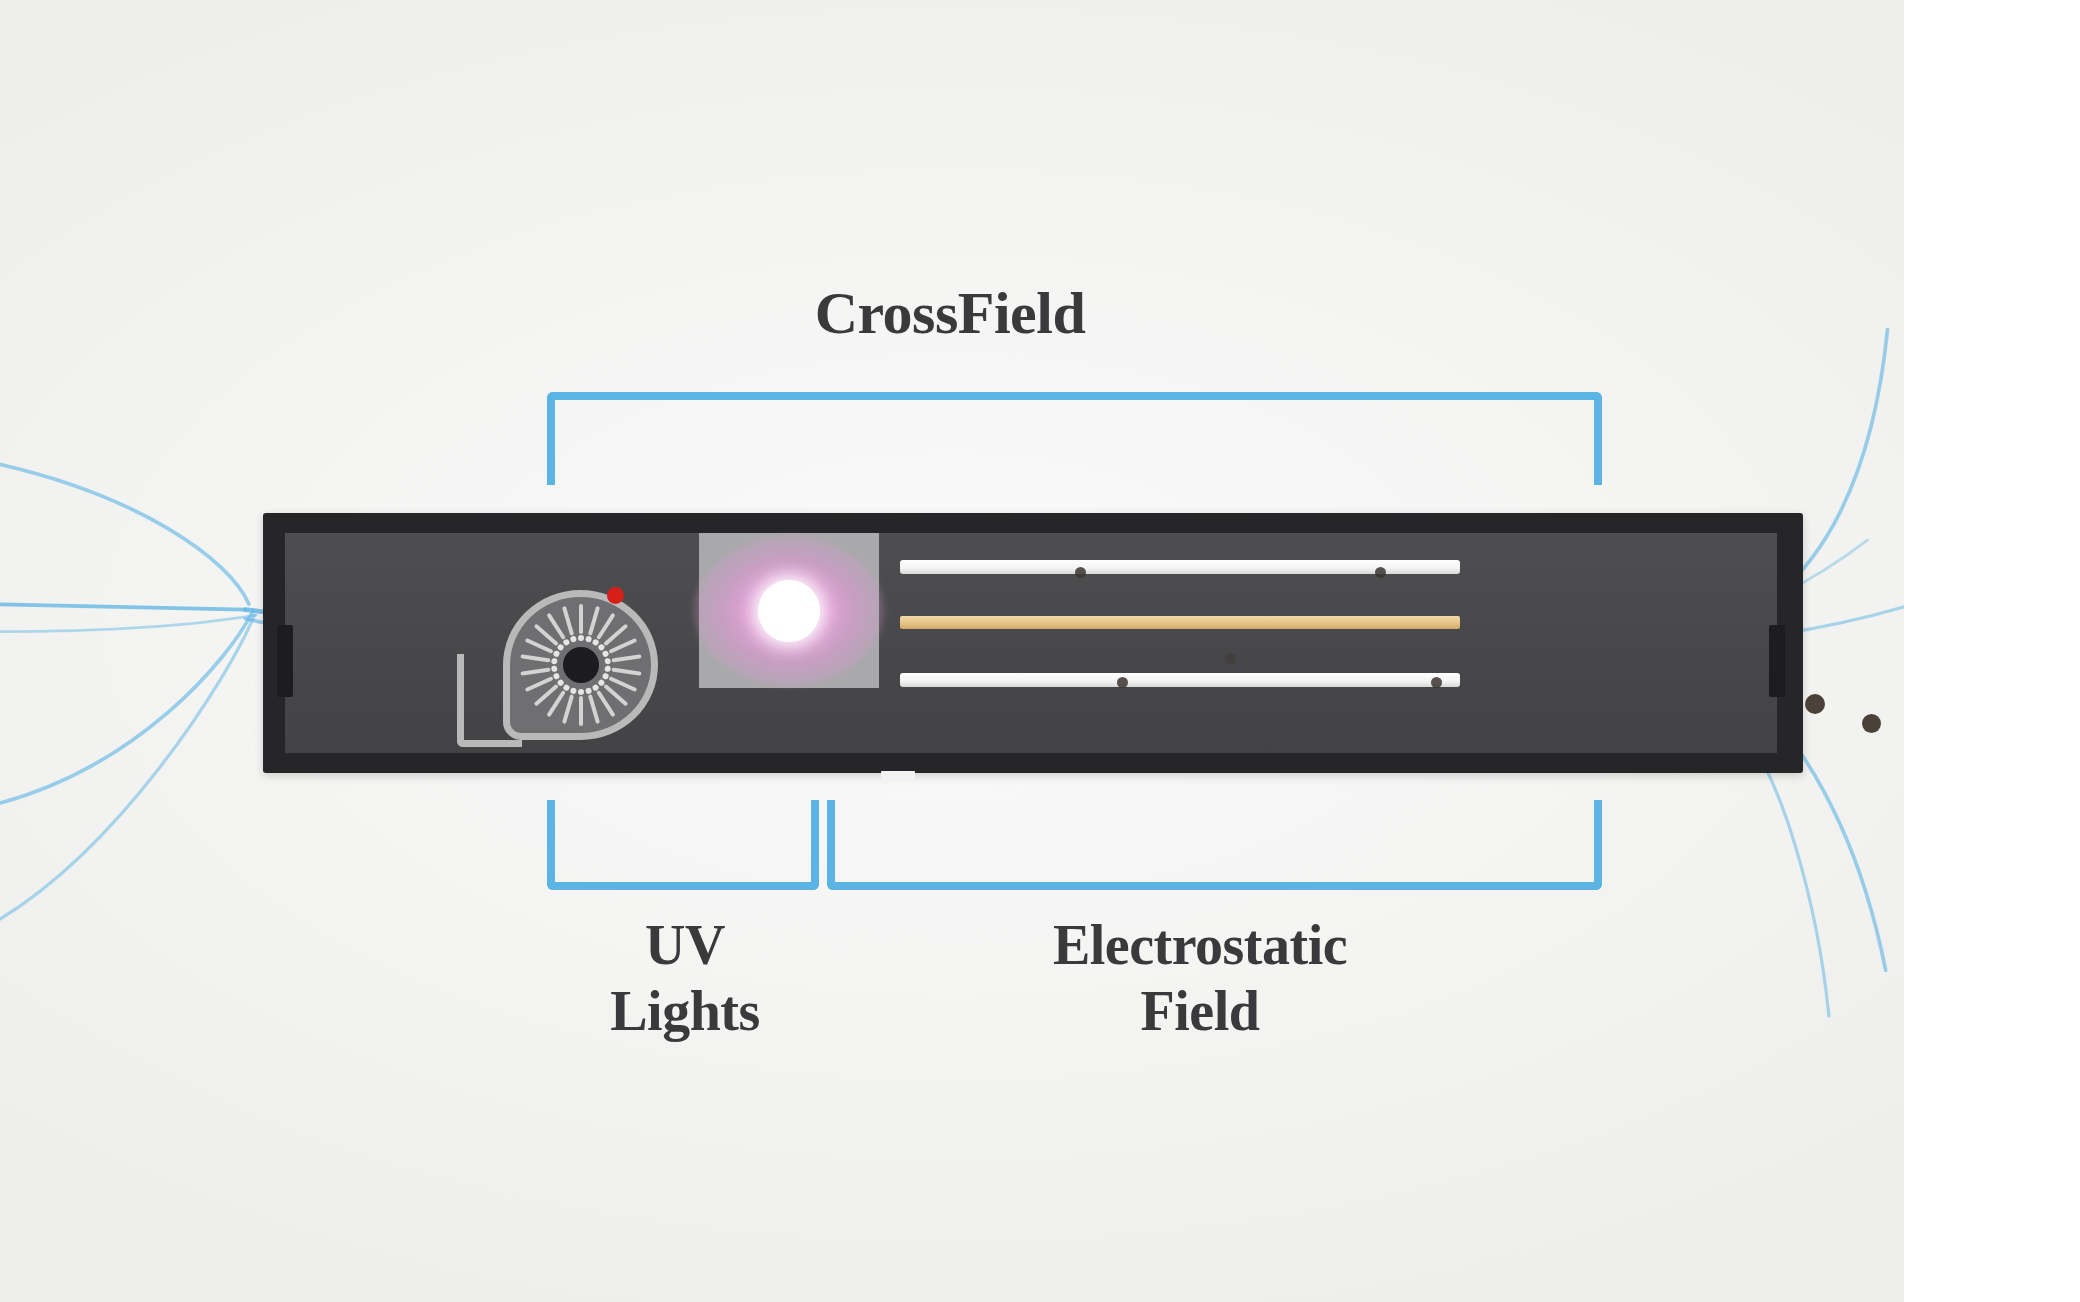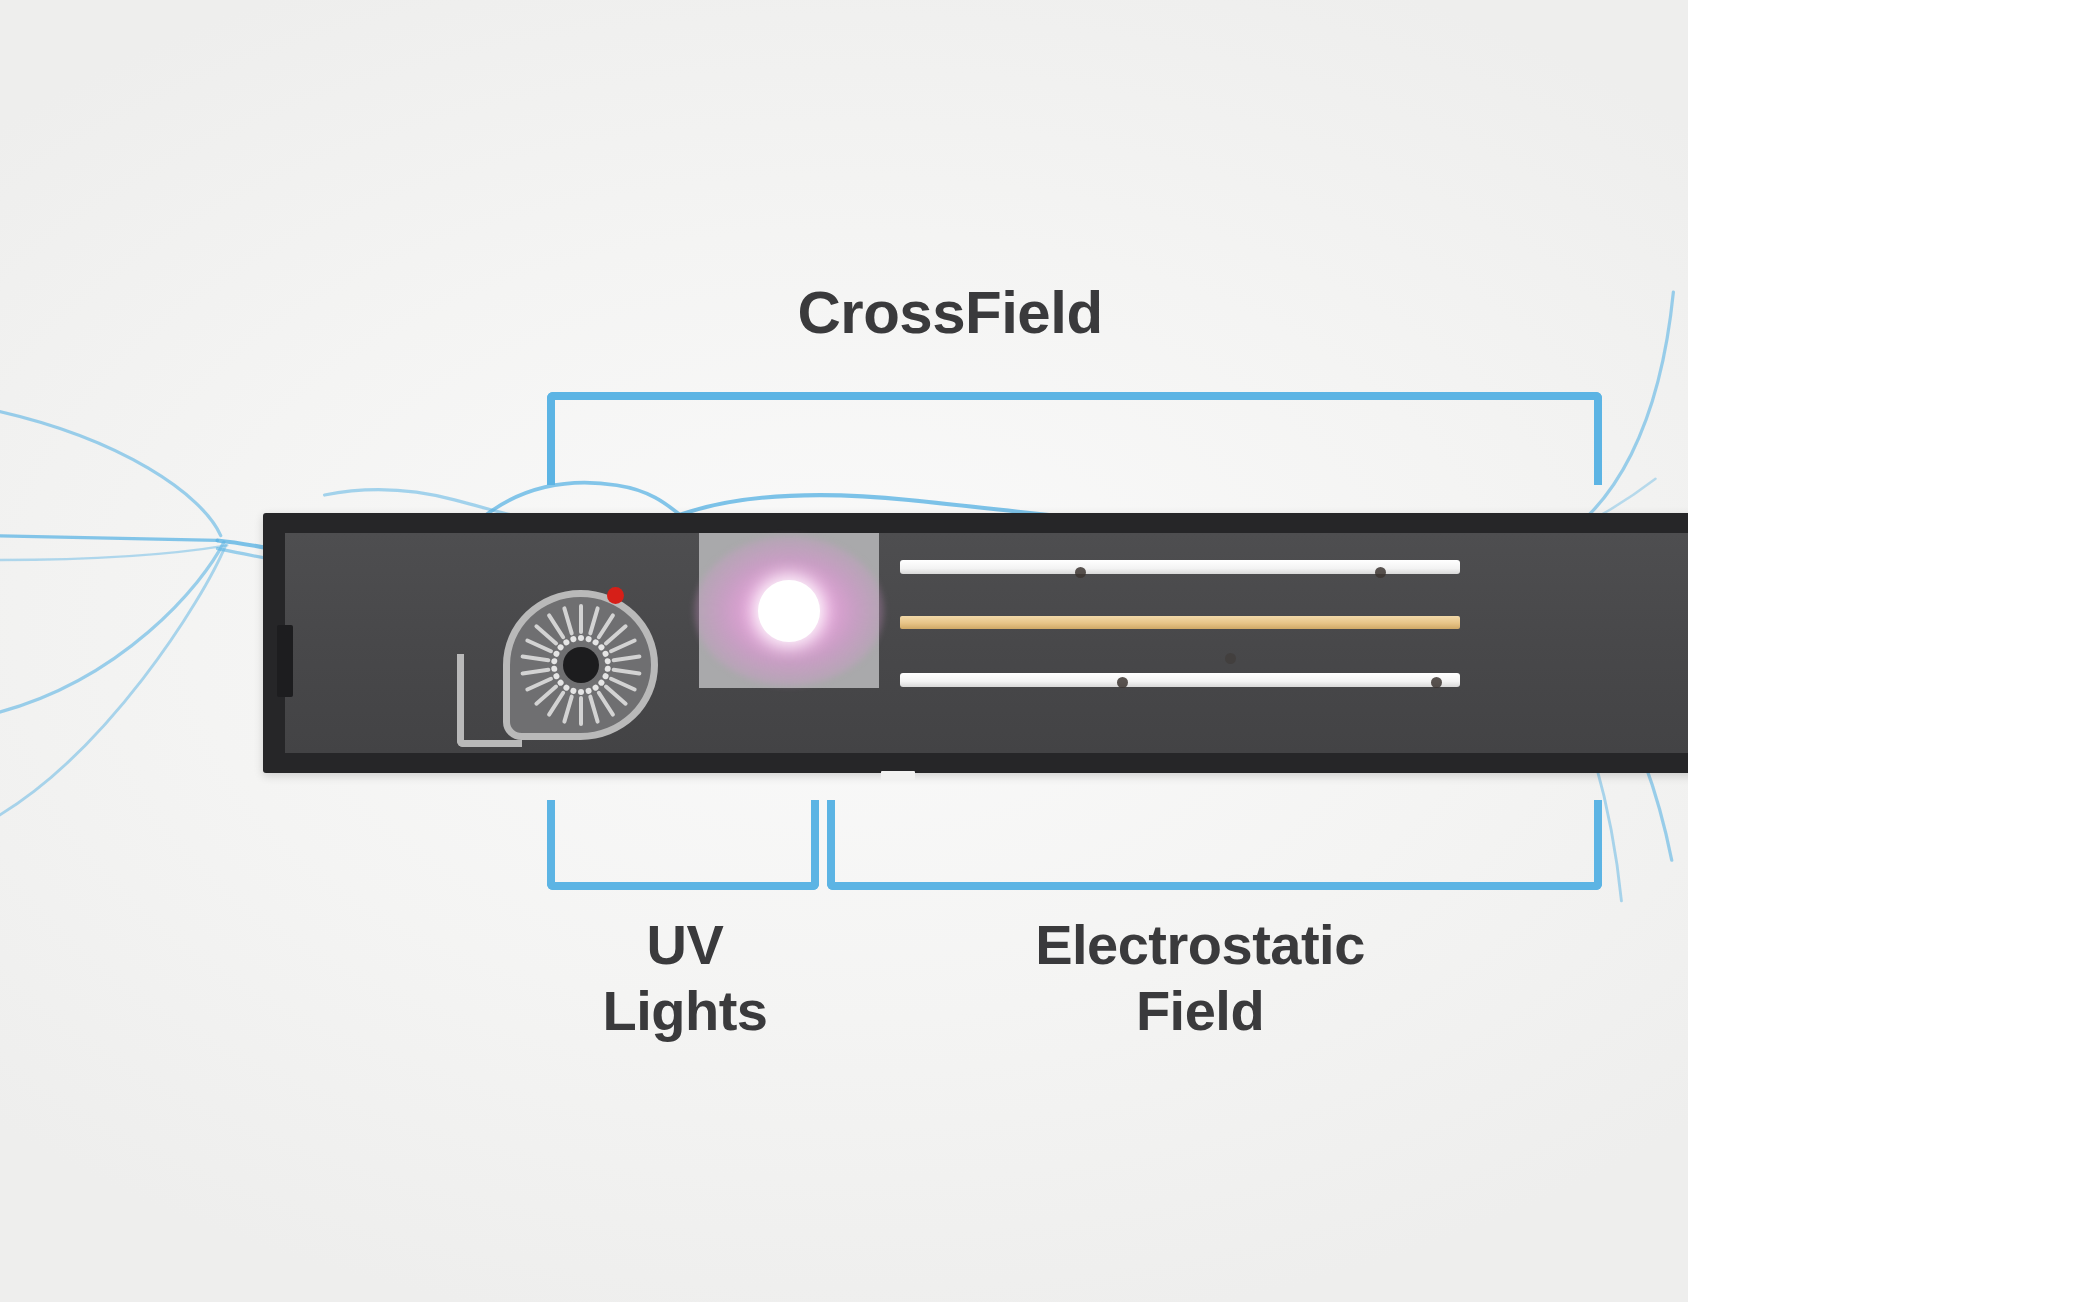--- a/index.html
+++ b/index.html
@@ -2,25 +2,25 @@
 <html><head>
 <meta charset="utf-8">
 <style>
   html, body {
     margin: 0;
     padding: 0;
     background: #ffffff;
   }
   #stage {
     position: relative;
-    width: 1688px;
+    width: 1904px;
     height: 1302px;
     background: #f4f4f3;
     overflow: hidden;
-    font-family: Liberation Sans, sans-serif;
+    font-family: Liberation Serif, serif;
   }
   
   #bg-wash {
     position: absolute;
     inset: 0;
     background:
       radial-gradient(ellipse 70% 55% at 50% 48%, #fafafa 0%, #f4f4f3 55%, #eeeeed 100%);
   }
 
   

